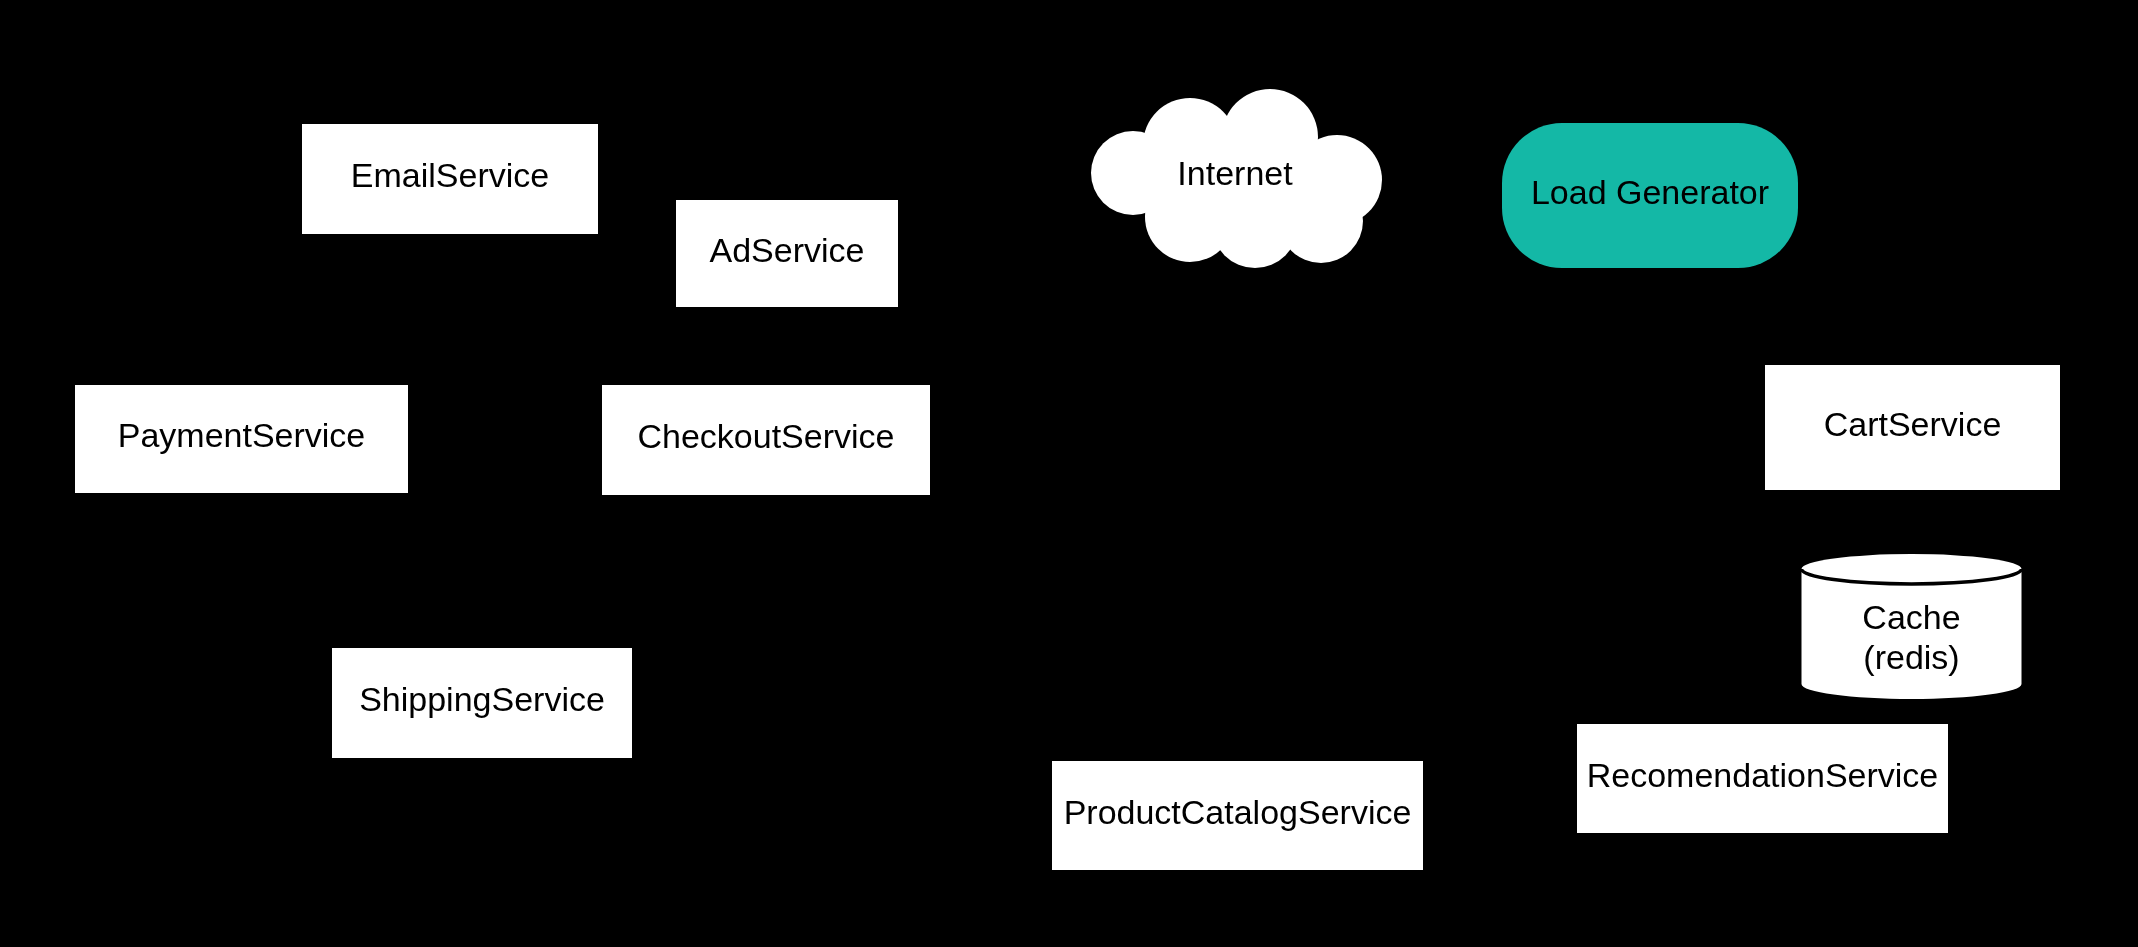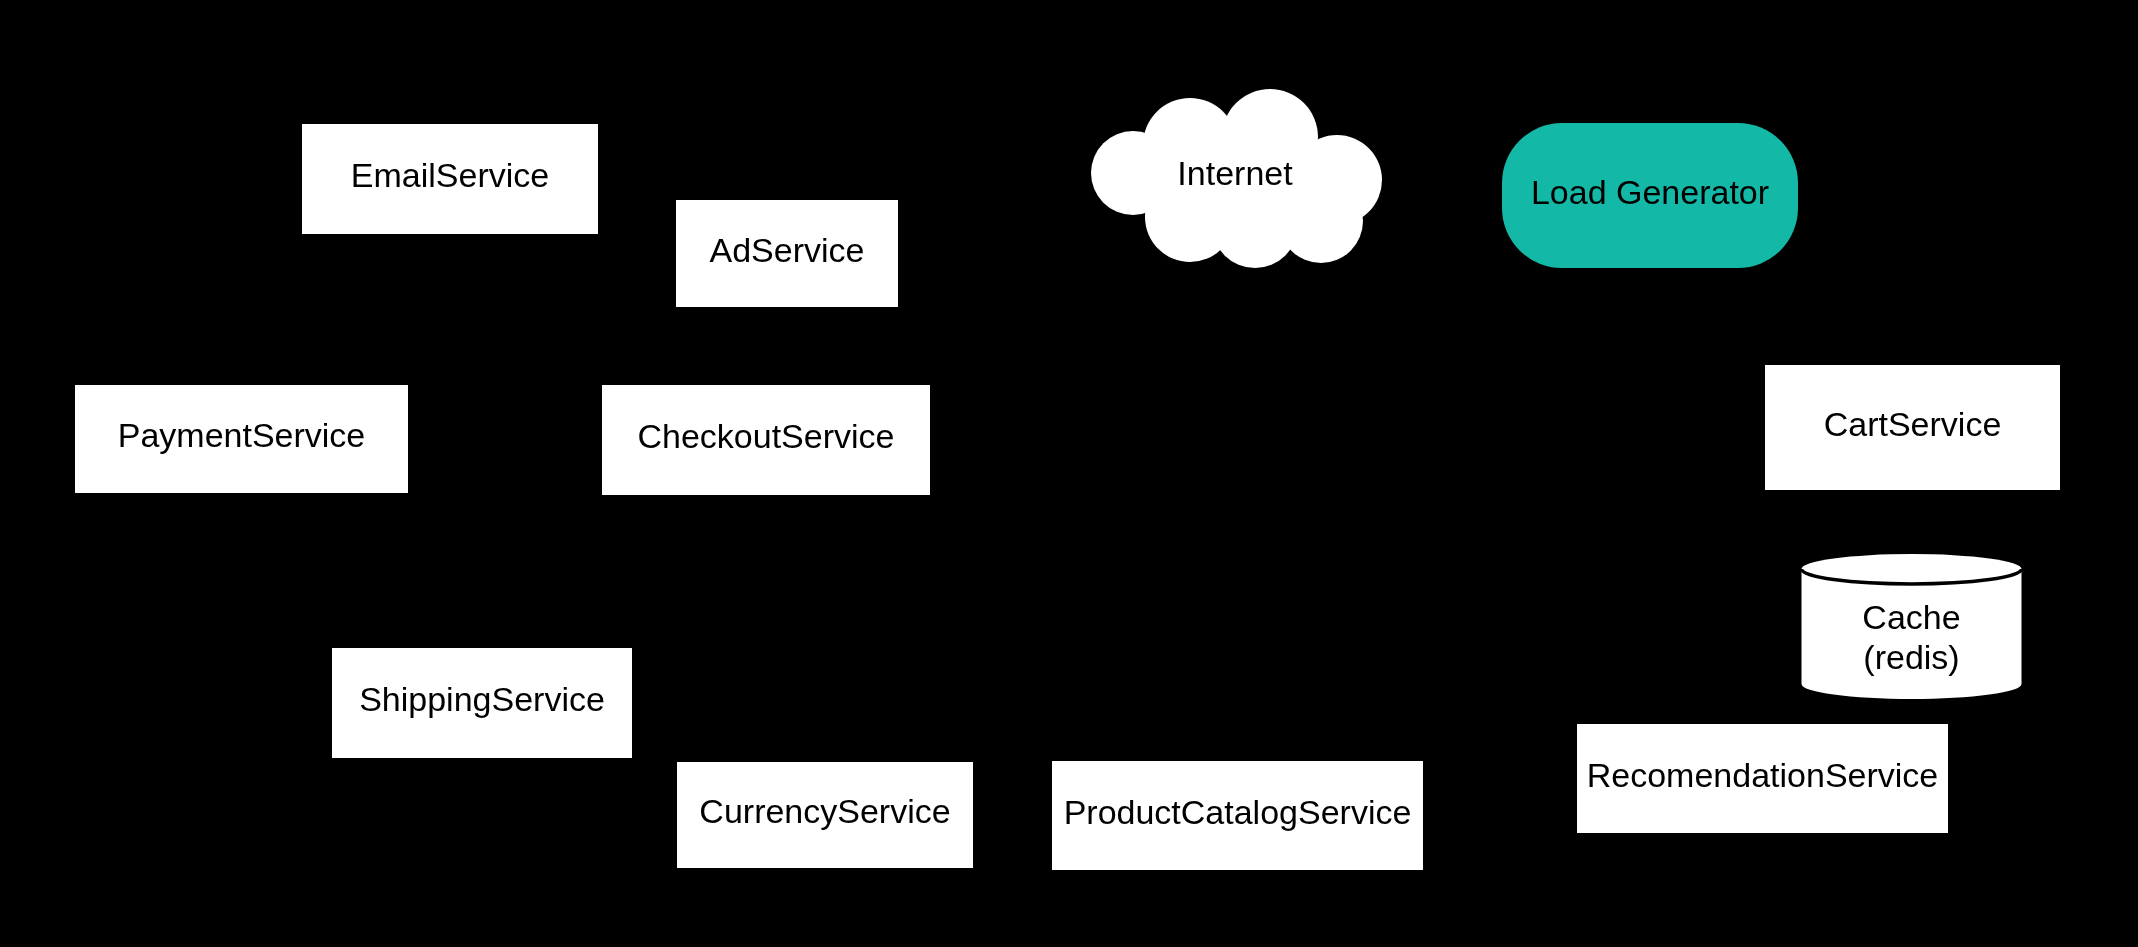--- a/index.html
+++ b/index.html
@@ -136,23 +136,20 @@
     <span class="shape-label">
       <span>Cache</span>
       <span>(redis)</span>
     </span>
   </div>
 
   <div id="n-shipping" class="node rect">
     <span class="node-label">ShippingService</span>
   </div>
 
-  <div id="n-currency" class="node rect">
-    <span class="node-label">CurrencyService</span>
-  </div>
 
   <div id="n-productcatalog" class="node rect">
     <span class="node-label">ProductCatalogService</span>
   </div>
 
   <div id="n-recommendation" class="node rect">
     <span class="node-label">RecomendationService</span>
   </div>
 
 </div>

